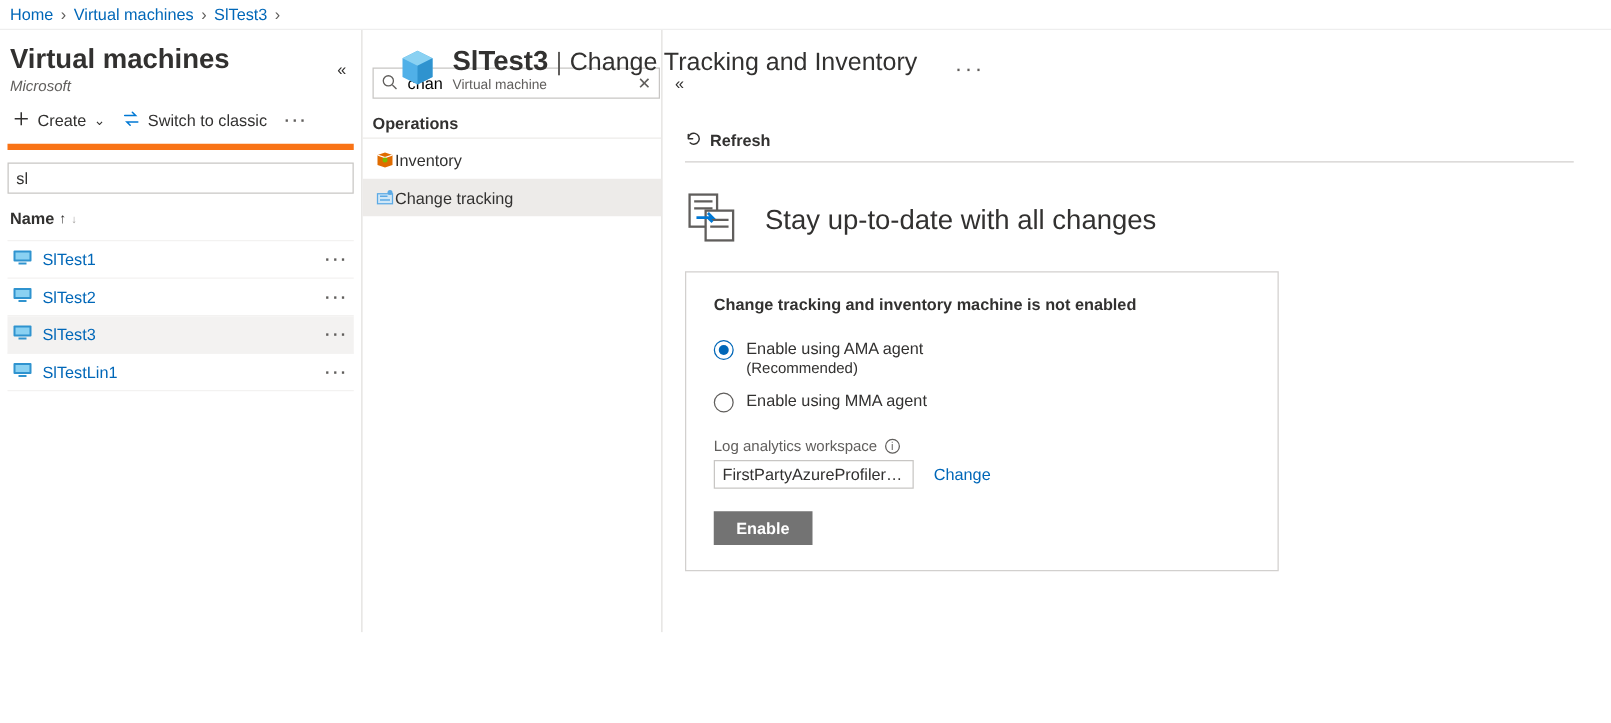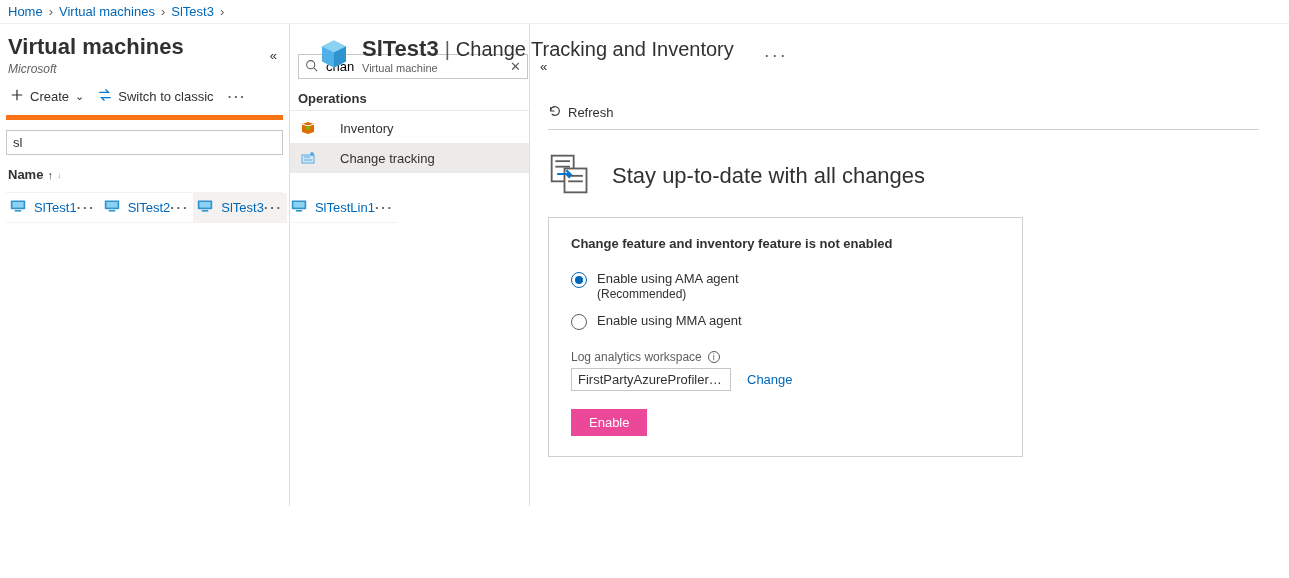--- a/index.html
+++ b/index.html
@@ -18,77 +18,77 @@
   .left { width: 290px; border-right: 1px solid #e1dfdd; display: flex; flex-direction: column; padding: 10px 6px 0 6px; }
   .left-header { display: flex; align-items: center; justify-content: space-between; padding: 0 2px; }
   .left-title { font-size: 22px; font-weight: 600; }
   .left-sub { color: #605e5c; font-size: 12px; margin-top: 2px; font-style: italic; }
   .left-toolbar { display: flex; align-items: center; gap: 14px; padding: 12px 4px 10px; border-bottom: 5px solid #f97316; font-size: 13px; }
   .tool { display: inline-flex; align-items: center; gap: 6px; cursor: pointer; color: #323130; }
   .dots { letter-spacing: 2px; font-weight: bold; color: #605e5c; cursor: pointer; }
 
   .filter-input { margin: 10px 0 6px; border: 1px solid #c8c6c4; padding: 4px 6px; font-size: 13px; color: #323130; }
   .list-head { font-size: 13px; font-weight: 600; padding: 6px 2px 10px; display: flex; align-items: center; gap: 4px; border-bottom: 1px solid #f3f2f1; }
-  .vm-list { display: flex; flex-direction: row; }
+  .vm-list { display: flex; flex-direction: column; }
   .vm-row { display: flex; align-items: center; justify-content: space-between; padding: 6px 4px; border-bottom: 1px solid #f3f2f1; cursor: pointer; }
   .vm-row .vm-left { display: flex; align-items: center; gap: 8px; }
   .vm-row.selected { background: #f3f2f1; }
   .vm-name { color: #0067b8; }
   .vm-icon { width: 16px; height: 14px; }
   .row-dots { color: #605e5c; letter-spacing: 2px; font-weight: bold; }
 
   .collapse-caret { color: #323130; font-size: 13px; cursor: pointer; padding: 2px 4px; }
 
   
   .mid { width: 240px; border-right: 1px solid #e1dfdd; display: flex; flex-direction: column; padding-top: 12px; }
 
   .mid-search-block { display: flex; align-items: center; gap: 8px; padding: 18px 12px 6px 8px; }
   .menu-search { flex: 1; display: flex; align-items: center; border: 1px solid #c8c6c4; padding: 3px 6px; gap: 6px; font-size: 13px; }
   .menu-search input { border: none; outline: none; flex: 1; font-size: 13px; }
   .menu-search .clear { color: #605e5c; cursor: pointer; font-size: 13px; }
 
   .section-label { font-size: 13px; font-weight: 600; color: #323130; padding: 6px 8px 4px; border-bottom: 1px solid #edebe9; margin-bottom: 2px; }
   .menu-items { display: flex; flex-direction: column; }
-  .menu-item { display: flex; align-items: center; gap: 24px; padding: 7px 10px; cursor: pointer; font-size: 13px; }
+  .menu-item { display: flex; align-items: center; gap: 0; padding: 7px 10px; cursor: pointer; font-size: 13px; }
   .menu-item.selected { background: #edebe9; }
   .mi-icon { width: 16px; height: 16px; display: inline-flex; align-items: center; justify-content: center; }
 
   
   .right { flex: 1; display: flex; flex-direction: column; padding: 10px 30px 0 18px; }
   .resource-header { display:flex; align-items:flex-start; gap:10px; padding-bottom:18px; }
   .res-icon { width:36px; height:36px; }
   .res-titles .line1 { display:flex; align-items:baseline; gap:6px; }
   .res-title-big { font-size: 22px; font-weight: 600; }
   .res-title-sep { font-size: 20px; color: #605e5c; font-weight: 300; }
   .res-title-sub { font-size: 20px; color: #323130; font-weight: 300; }
   .res-sub { font-size: 11px; color: #605e5c; }
   .header-dots { color: #605e5c; font-size: 18px; letter-spacing: 2px; padding-left: 20px; align-self: center; cursor: pointer; }
 
-  .toolbar-right { display:flex; align-items:center; gap:8px; padding:0 0 8px; border-bottom: 1px solid #d2d0ce; margin-bottom: 22px; }
+  .toolbar-right { display:flex; align-items:center; gap:8px; padding:0 0 8px; border-bottom: 1px solid #d2d0ce; margin-bottom: 22px; font-weight: bold; }
   .toolbar-btn { display:inline-flex; align-items:center; gap:6px; cursor:pointer; font-size:13px; color: #323130; }
 
   .stay-header { display:flex; align-items:center; gap:20px; margin-bottom:18px; }
   .stay-title { font-size: 22px; font-weight: 400; color: #323130; }
   .stay-icon { width: 44px; height: 44px; }
 
   .config-card { border: 1px solid #d2d0ce; width: 475px; }
   .card-body { padding: 18px 22px 20px; }
   .card-h { font-size: 13px; font-weight: 700; margin-bottom: 20px; color: #323130; }
   .radios { display:flex; flex-direction:column; gap:12px; margin-bottom:20px; }
   .radio-row { display:flex; align-items:flex-start; gap:10px; cursor:pointer; font-size: 13px; }
   .radio { width:16px; height:16px; border:1px solid #605e5c; border-radius:50%; display:inline-flex; align-items:center; justify-content:center; flex-shrink:0; margin-top:1px; }
   .radio.checked { border-color:#0067b8; }
   .radio .dot { width:8px; height:8px; border-radius:50%; background:#0067b8; }
   .r-label .sub { font-size: 12px; color:#323130; }
 
   .law-label { font-size: 12px; color: #605e5c; display:flex; align-items:center; gap:6px; margin-bottom:4px; }
   .law-row { display:flex; align-items:center; gap:16px; margin-bottom: 18px; }
   .law-box { border:1px solid #c8c6c4; padding:3px 6px; width:160px; white-space:nowrap; overflow:hidden; text-overflow:ellipsis; font-size:13px; }
   .change-link { color:#0067b8; font-size:13px; cursor:pointer; }
-  .enable-btn { background:#ec4899; color:#fff; border:none; padding:6px 18px; font-size:13px; cursor:pointer; }
+  .enable-btn { background:#737373; color:#fff; border:none; padding:6px 18px; font-size:13px; cursor:pointer;font-weight:bold; }
 
   .ready-footer { background:#f3faf3; border-top:1px solid #d2d0ce; padding:12px 16px; display:flex; align-items:center; gap:10px; font-size:13px; }
   .ready-check { width:16px; height:16px; border-radius:50%; background:#107c10; display:inline-flex; align-items:center; justify-content:center; }
   .ready-check svg { width:10px; height:10px; }
 
   .info-circle { width:12px; height:12px; border:1px solid #605e5c; border-radius:50%; display:inline-flex; align-items:center; justify-content:center; font-size:9px; color:#605e5c; }
 
   .switch-icon svg, .plus-icon svg, .refresh-icon svg { width:14px; height:14px; }
 </style>
 </head>
@@ -286,21 +286,21 @@
             <line x1="22" y1="26" x2="38" y2="26" stroke="#605e5c" stroke-width="2"></line>
             <line x1="22" y1="32" x2="38" y2="32" stroke="#605e5c" stroke-width="2"></line>
             <path d="M10 24 h14 l-4 -4 M20 24 l4 4" stroke="#0078d4" stroke-width="2.4" fill="none"></path>
           </svg>
         </span>
         <div class="stay-title">Stay up-to-date with all changes</div>
       </div>
 
       <div class="config-card">
         <div class="card-body">
-          <div class="card-h">Change feature and inventory feature is not enabled</div>
+          <div class="card-h">Change tracking and inventory machine is not enabled</div>
 
           <div class="radios">
             <div class="radio-row">
               <span class="radio checked">
                   <span class="dot"></span>
                 </span>
               <span class="r-label">
                 <span>Enable using AMA agent</span><br>
                 <span class="sub">(Recommended)</span>
               </span>

